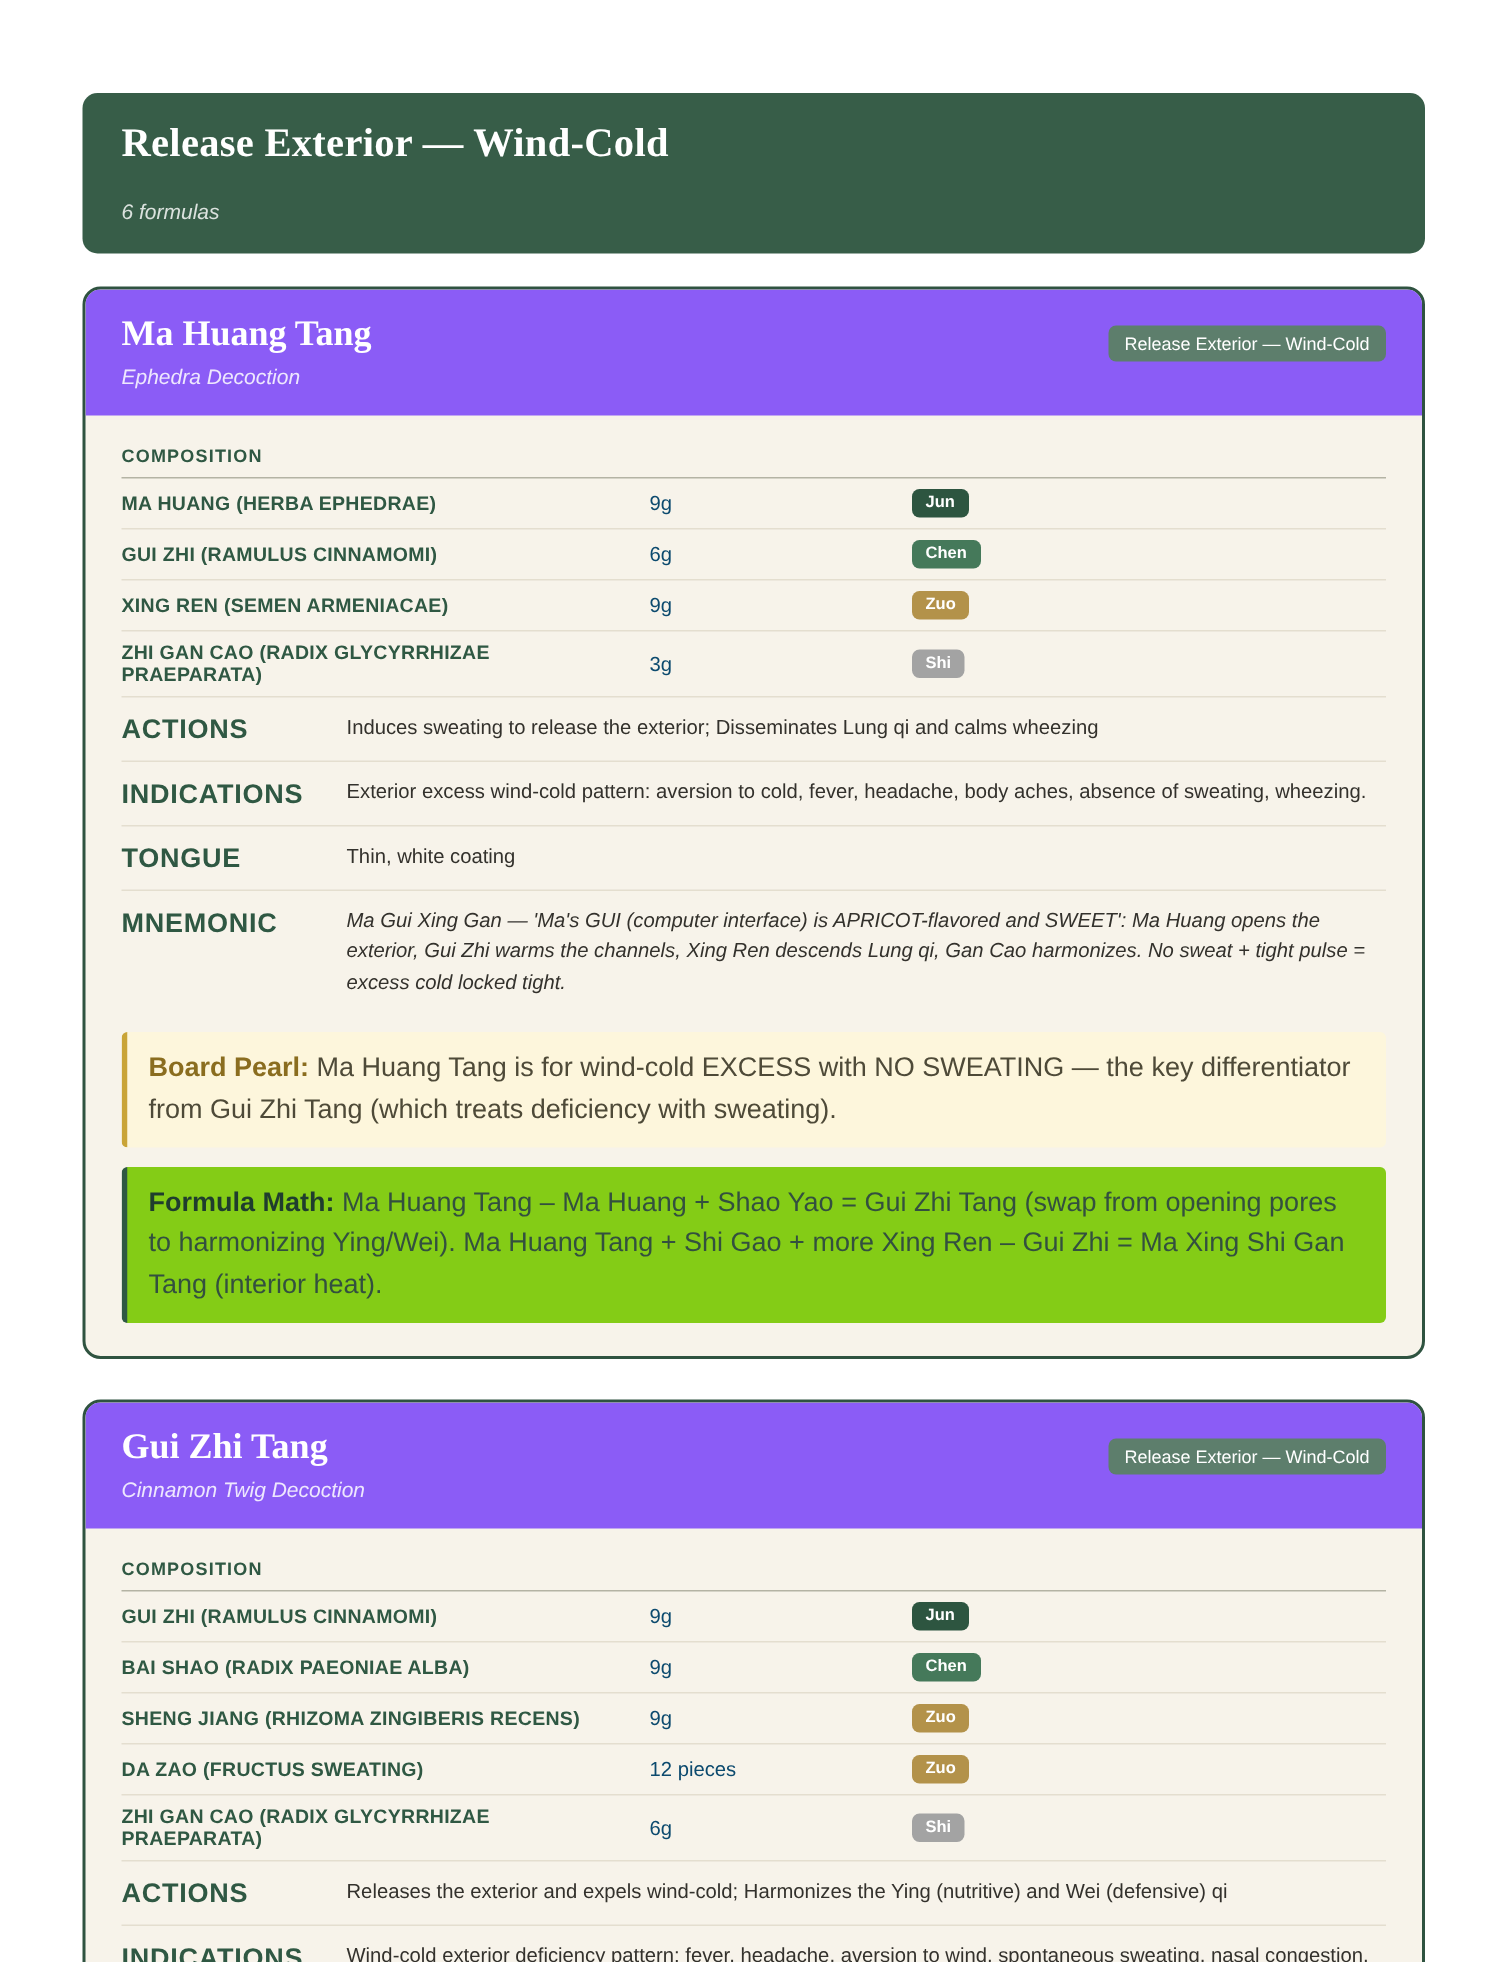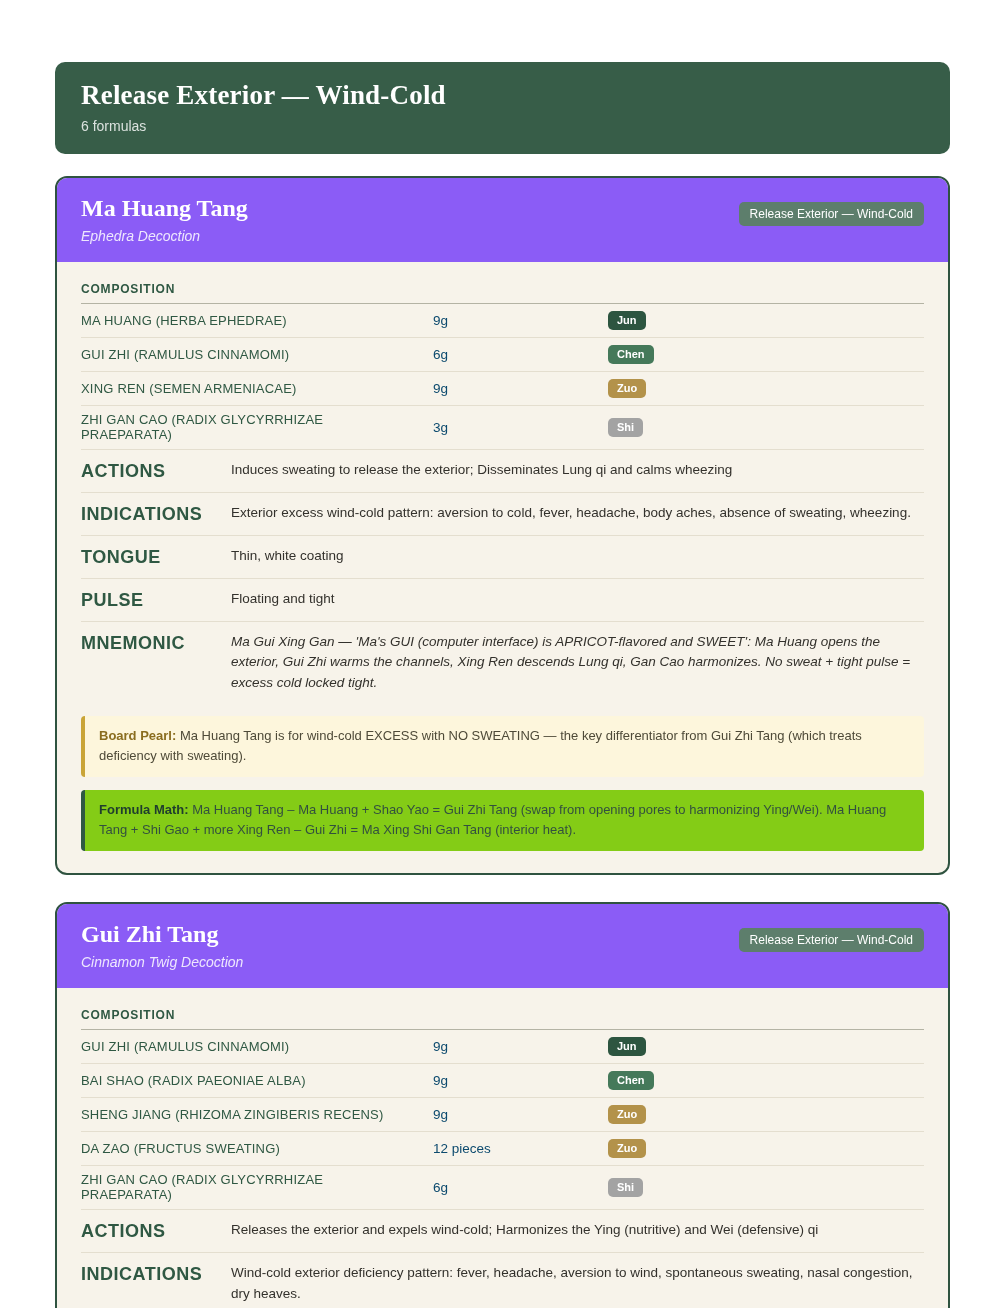--- a/index.html
+++ b/index.html
@@ -20,21 +20,21 @@
     padding: 18px 26px 20px 26px;
     margin-bottom: 22px;
   }
   .band-title {
     font-family: "Liberation Serif", serif;
     font-weight: bold;
     font-size: 27px;
     color: #ffffff;
     letter-spacing: 0.2px;
   }
-  .band-sub { font-size: 14px; color: rgba(255,255,255,0.82); margin-top: 7px; }
+  .band-sub { font-size: 14px; color: rgba(255,255,255,0.82); margin-top: 22px; font-style: italic; }
 
   
   .card {
     border: 2px solid #2f5340;
     border-radius: 12px;
     overflow: hidden;
     margin-bottom: 27px;
     background: #f7f3ea;
   }
   .card-head {
@@ -71,21 +71,21 @@
     padding-bottom: 7px;
     border-bottom: 1.5px solid #b4b3a4;
   }
 
   .comp-row {
     display: flex;
     align-items: center;
     padding: 6px 0 7px 0;
     border-bottom: 1px solid #e4decf;
   }
-  .herb { width: 312px; color: #2f5843; font-weight: normal; font-size: 13px; letter-spacing: 0.2px; }
+  .herb { width: 312px; color: #2f5843; font-weight: bold; font-size: 13px; letter-spacing: 0.2px; }
   .dose { width: 175px; font-size: 13.5px; color: #0c4a6e; margin-left: 40px; }
   .role-badge {
     display: inline-block;
     color: #ffffff;
     font-size: 11px;
     font-weight: bold;
     padding: 3px 9px 4px 9px;
     border-radius: 5px;
     background: #888888;
   }
@@ -95,21 +95,21 @@
     padding: 10px 0;
     border-bottom: 1px solid #e4decf;
   }
   .info-label { width: 150px; flex: 0 0 150px; color: #2f5843; font-size: 18px; font-weight: bold; letter-spacing: 0.5px; padding-top: 1px; }
   .info-value { flex: 1; font-size: 13.5px; line-height: 1.5; color: #33312c; }
   .info-value.mnemonic { font-style: italic; }
 
   .callout {
     border-radius: 4px;
     padding: 10px 14px 11px 14px;
-    font-size: 13px;
+    font-size: 18px;
     line-height: 1.55;
     margin-top: 13px;
   }
   .pearl {
     background: #fdf6dc;
     border-left: 4px solid #c9a437;
     color: #4e4a38;
   }
   .pearl .co-label { color: #8a6d1f; font-weight: bold; }
   .math {
@@ -167,24 +167,20 @@
         <div class="info-value">Induces sweating to release the exterior; Disseminates Lung qi and calms wheezing</div>
       </div>
       <div class="info-row">
         <div class="info-label">INDICATIONS</div>
         <div class="info-value">Exterior excess wind-cold pattern: aversion to cold, fever, headache, body aches, absence of sweating, wheezing.</div>
       </div>
       <div class="info-row">
         <div class="info-label">TONGUE</div>
         <div class="info-value">Thin, white coating</div>
       </div>
-      <div class="info-row">
-        <div class="info-label">PULSE</div>
-        <div class="info-value">Floating and tight</div>
-      </div>
       <div class="info-row" style="border-bottom:none;">
         <div class="info-label">MNEMONIC</div>
         <div class="info-value mnemonic">Ma Gui Xing Gan — 'Ma's GUI (computer interface) is APRICOT-flavored and SWEET': Ma Huang opens the exterior, Gui Zhi warms the channels, Xing Ren descends Lung qi, Gan Cao harmonizes. No sweat + tight pulse = excess cold locked tight.</div>
       </div>
 
       <div class="callout pearl">
         <span class="co-label">Board Pearl:</span>
         <span>Ma Huang Tang is for wind-cold EXCESS with NO SWEATING — the key differentiator from Gui Zhi Tang (which treats deficiency with sweating).</span>
       </div>
       <div class="callout math">

